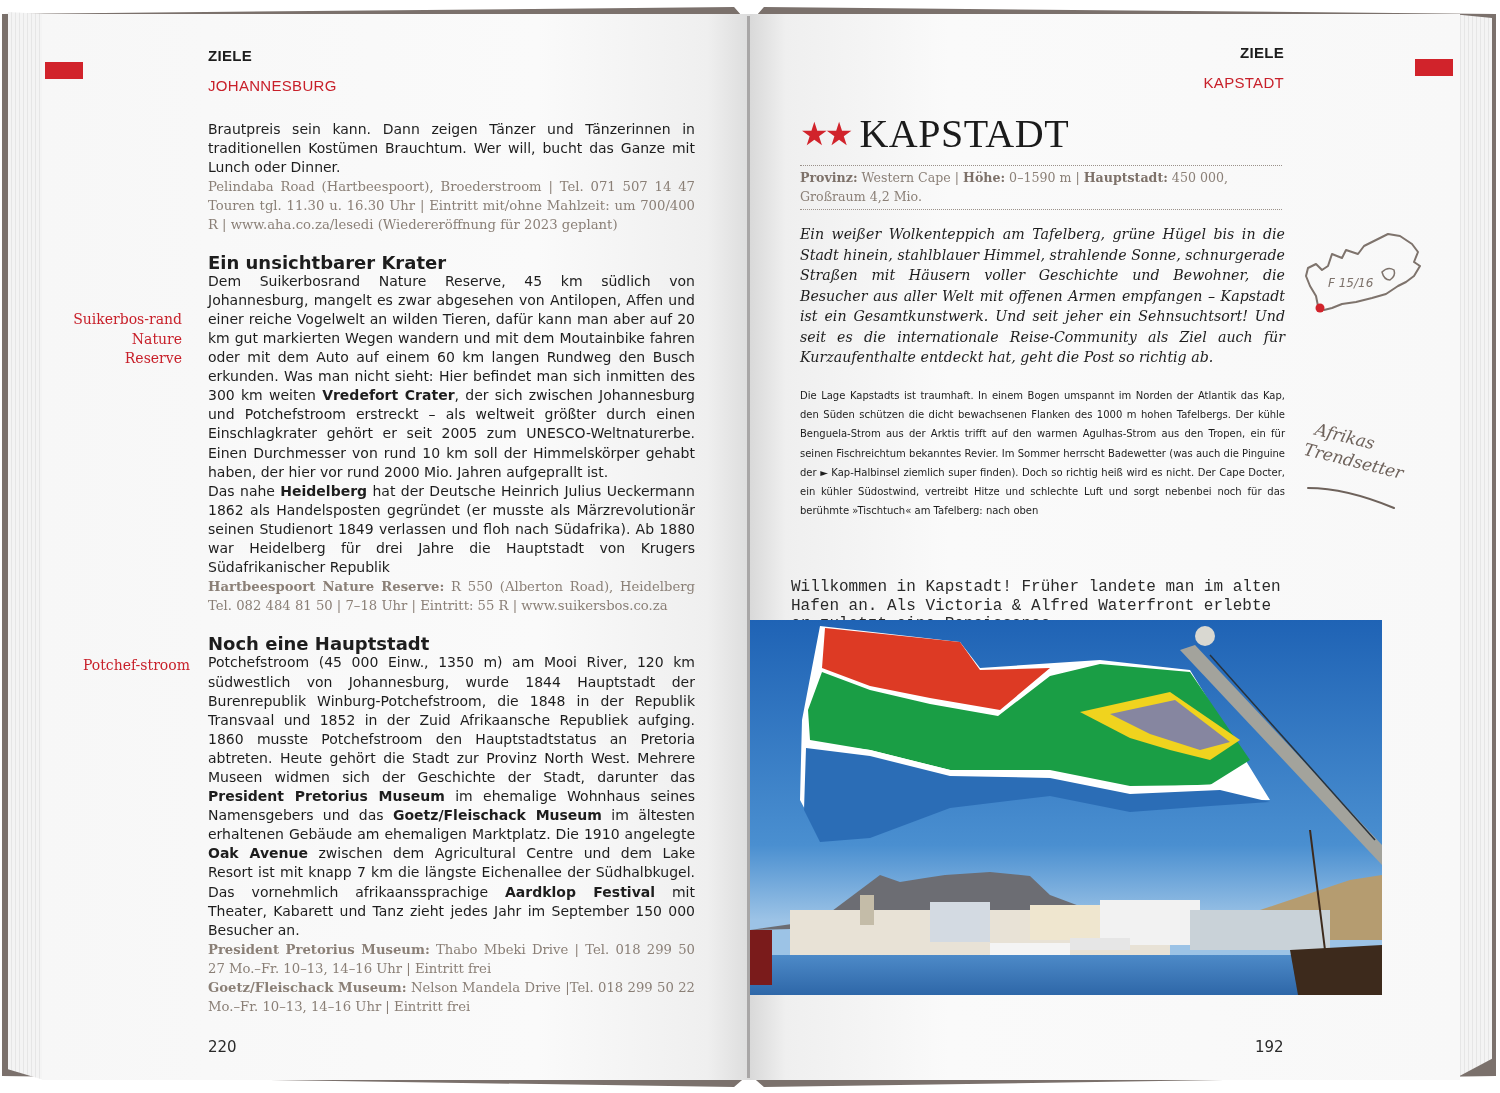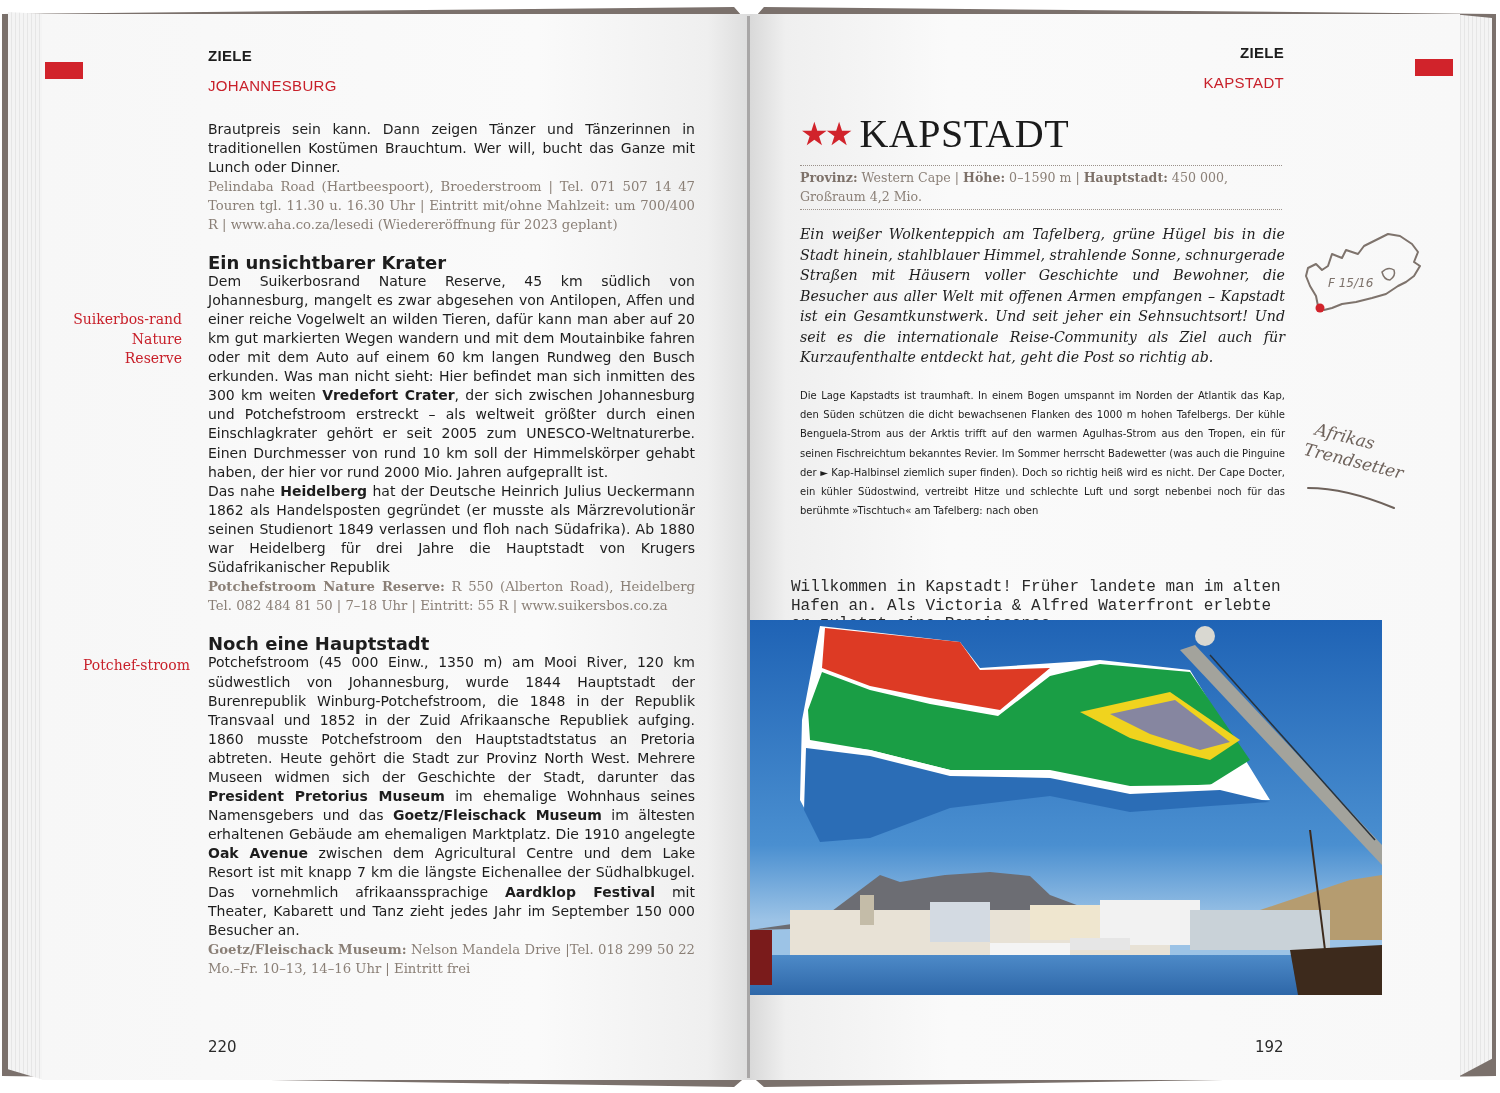--- a/index.html
+++ b/index.html
@@ -84,23 +84,24 @@
     <span class="c">JOHANNESBURG</span>
   </div>
 
   <div class="col" style="left:166px; top:106px; width:487px;">
     <p>Brautpreis sein kann. Dann zeigen Tänzer und Tänzerinnen in traditionellen Kostümen Brauchtum. Wer will, bucht das Ganze mit Lunch oder Dinner.</p>
     <p class="info">Pelindaba Road (Hartbeespoort), Broederstroom | Tel. 071 507 14 47 Touren tgl. 11.30 u. 16.30 Uhr | Eintritt mit/ohne Mahlzeit: um 700/400 R | www.aha.co.za/lesedi (Wiedereröffnung für 2023 geplant)</p>
     <div id="sections">
         <p class="h3" style="margin-top: 18px;">Ein unsichtbarer Krater</p>
         <p>Dem Suikerbosrand Nature Reserve, 45 km südlich von Johannesburg, mangelt es zwar abgesehen von Antilopen, Affen und einer reiche Vogelwelt an wilden Tieren, dafür kann man aber auf 20 km gut markierten Wegen wandern und mit dem Moutainbike fahren oder mit dem Auto auf einem 60 km langen Rundweg den Busch erkunden. Was man nicht sieht: Hier befindet man sich inmitten des 300 km weiten <b>Vredefort Crater</b>, der sich zwischen Johannesburg und Potchefstroom erstreckt – als weltweit größter durch einen Einschlagkrater gehört er seit 2005 zum UNESCO-Weltnaturerbe. Einen Durchmesser von rund 10 km soll der Himmelskörper gehabt haben, der hier vor rund 2000 Mio. Jahren aufgeprallt ist.</p>
         <p>Das nahe <b>Heidelberg</b> hat der Deutsche Heinrich Julius Ueckermann 1862 als Handelsposten gegründet (er musste als Märzrevolutionär seinen Studienort 1849 verlassen und floh nach Südafrika). Ab 1880 war Heidelberg für drei Jahre die Hauptstadt von Krugers Südafrikanischer Republik</p>
-        <p class="info"><b>Potchefstroom Nature Reserve:</b> R 550 (Alberton Road), Heidelberg Tel. 082 484 81 50 | 7–18 Uhr | Eintritt: 55 R | www.suikersbos.co.za</p>
+        <p class="info"><b>Hartbeespoort Nature Reserve:</b> R 550 (Alberton Road), Heidelberg Tel. 082 484 81 50 | 7–18 Uhr | Eintritt: 55 R | www.suikersbos.co.za</p>
         <p class="h3" style="margin-top: 19px;">Noch eine Hauptstadt</p>
         <p>Potchefstroom (45 000 Einw., 1350 m) am Mooi River, 120 km südwestlich von Johannesburg, wurde 1844 Hauptstadt der Burenrepublik Winburg-Potchefstroom, die 1848 in der Republik Transvaal und 1852 in der Zuid Afrikaansche Republiek aufging. 1860 musste Potchefstroom den Hauptstadtstatus an Pretoria abtreten. Heute gehört die Stadt zur Provinz North West. Mehrere Museen widmen sich der Geschichte der Stadt, darunter das <b>President Pretorius Museum</b> im ehemalige Wohnhaus seines Namensgebers und das <b>Goetz/Fleischack Museum</b> im ältesten erhaltenen Gebäude am ehemaligen Marktplatz. Die 1910 angelegte <b>Oak Avenue</b> zwischen dem Agricultural Centre und dem Lake Resort ist mit knapp 7 km die längste Eichenallee der Südhalbkugel. Das vornehmlich afrikaanssprachige <b>Aardklop Festival</b> mit Theater, Kabarett und Tanz zieht jedes Jahr im September 150 000 Besucher an.</p>
+        <p class="info"><b>President Pretorius Museum:</b> Thabo Mbeki Drive | Tel. 018 299 50 27 Mo.–Fr. 10–13, 14–16 Uhr | Eintritt frei</p>
         <p class="info"><b>Goetz/Fleischack Museum:</b> Nelson Mandela Drive |Tel. 018 299 50 22 Mo.–Fr. 10–13, 14–16 Uhr | Eintritt frei</p>
       </div>
   </div>
 
   <div class="margin-note" id="mn0" style="right:568px; top:260px; width:110px;margin-top:36px;">Suikerbos-rand Nature Reserve</div>
   <div class="margin-note" id="mn1" style="right:560px; top:642px; width:110px;">Potchef-stroom</div>
 
   <div class="pageno" style="left:166px; top:1024px;">220</div>
 </div>
 

